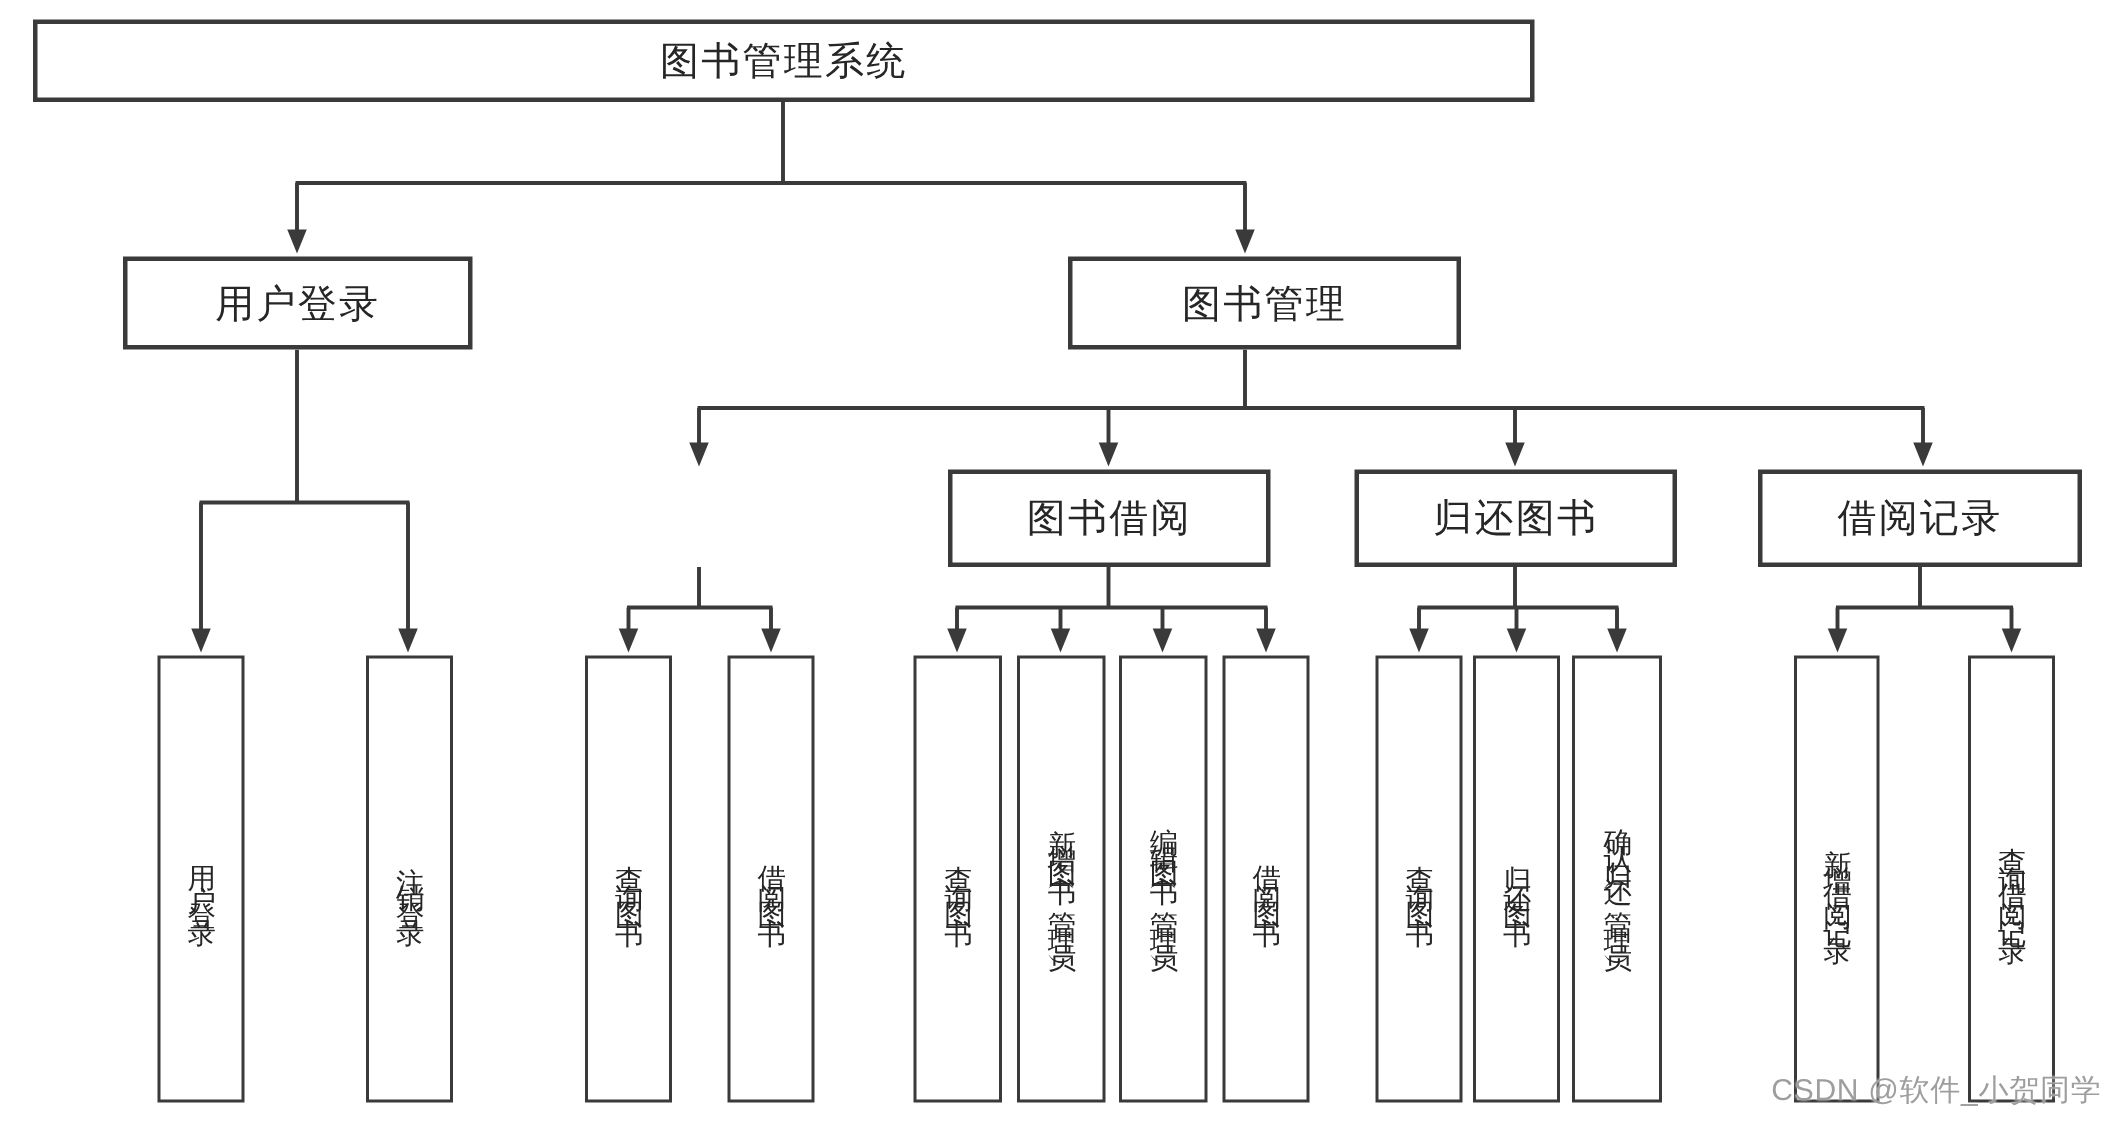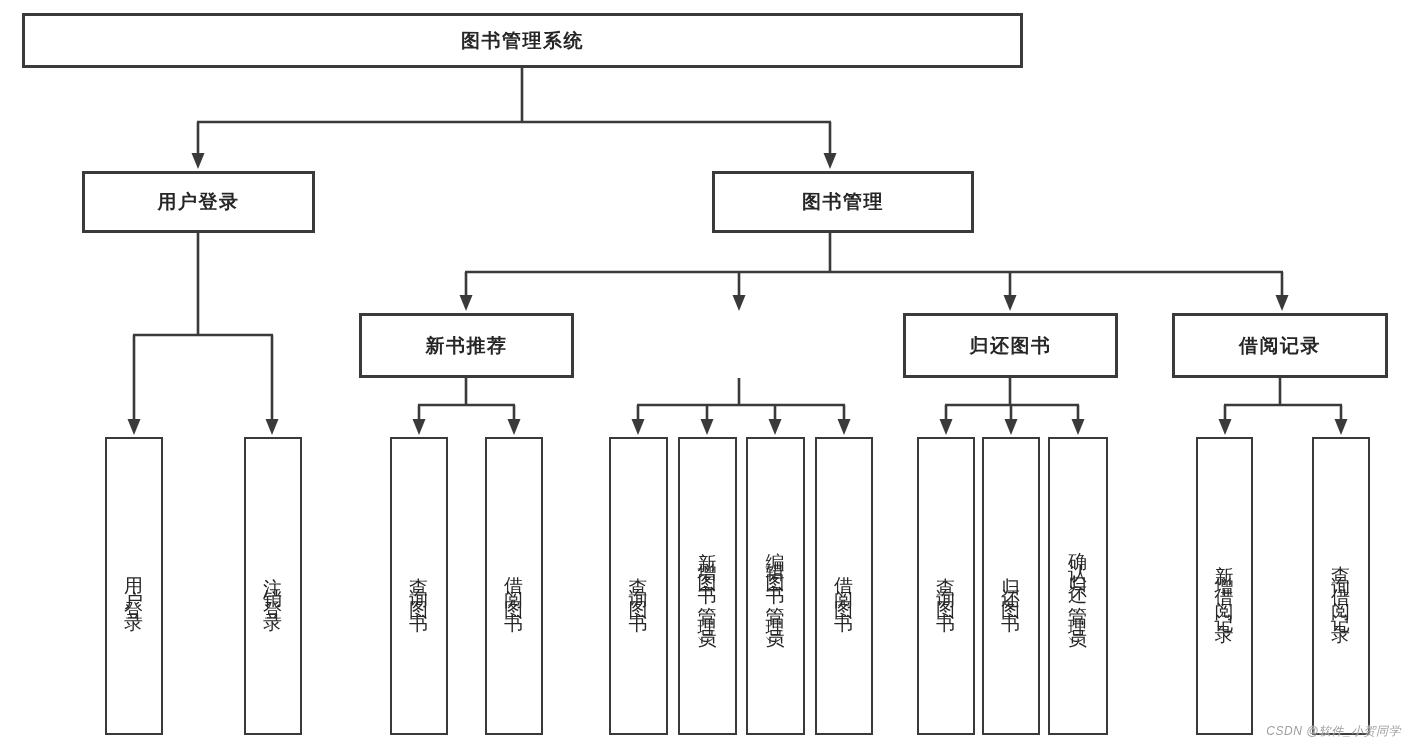--- a/index.html
+++ b/index.html
@@ -12,33 +12,32 @@
   .stage { position:absolute; left:0; top:0; width:1405px; height:747px; }
   svg.connectors { position:absolute; left:0; top:0; z-index:0; }
   svg.connectors path { stroke:#3a3a3a; stroke-width:2.6; fill:none; }
   svg.connectors polygon { fill:#3a3a3a; stroke:none; }
   .node {
     position:absolute; background:#ffffff;
     border:3px solid #3a3a3a; color:#262626;
     display:flex; align-items:center; justify-content:center;
     z-index:1;
   }
-  .h-node span { font-size:19px; letter-spacing:1.5px; white-space:nowrap;font-weight:bold; }
+  .h-node span { font-size:26px; letter-spacing:1.5px; white-space:nowrap; }
   .v-node { border-width:2.5px; }
   .v-node span {
     writing-mode:vertical-rl; text-orientation:mixed;
     font-size:19px; line-height:1; letter-spacing:12px;
     white-space:nowrap;
   }
   .v-node.long span { letter-spacing:11px; }
   .watermark {
     position:absolute; right:4px; bottom:7px; z-index:2;
-    font-size:12px; color:#9e9e9e; letter-spacing:0.5px;
+    font-size:20px; color:#9e9e9e; letter-spacing:0.5px;
     text-shadow:0 0 2px #ffffff;
-    font-style:italic;
   }
 </style>
 </head>
 <body>
 
 <div class="stage">
 
   <svg class="connectors" width="1405" height="747" viewBox="0 0 1405 747">
 
     <g>
@@ -93,22 +92,22 @@
     <span>图书管理系统</span>
   </div>
 
   <div class="node h-node" style="left:82px; top:171px; width:233px; height:62px;">
     <span>用户登录</span>
   </div>
   <div class="node h-node" style="left:712px; top:171px; width:262px; height:62px;">
     <span>图书管理</span>
   </div>
 
-  <div class="node h-node" style="left:359px; top:313px; width:215px; height:65px;">
-    <span>新书推荐</span>
+  <div class="node h-node" style="left:632px; top:313px; width:215px; height:65px;">
+    <span>图书借阅</span>
   </div>
   <div class="node h-node" style="left:903px; top:313px; width:215px; height:65px;">
     <span>归还图书</span>
   </div>
   <div class="node h-node" style="left:1172px; top:313px; width:216px; height:65px;text-align:center;">
     <span>借阅记录</span>
   </div>
 
   <div class="node v-node" style="left:105px; top:437px; width:58px; height:298px;">
     <span>用户登录</span>

